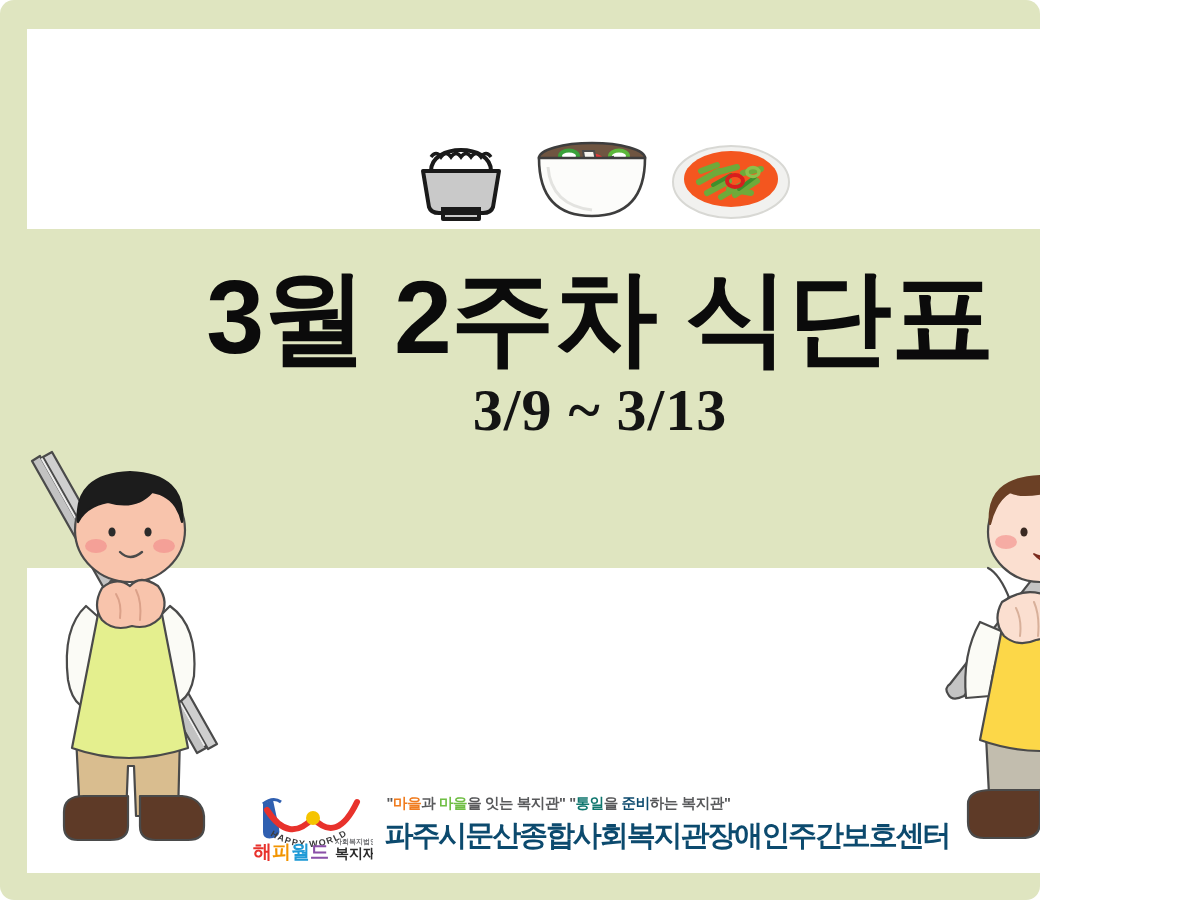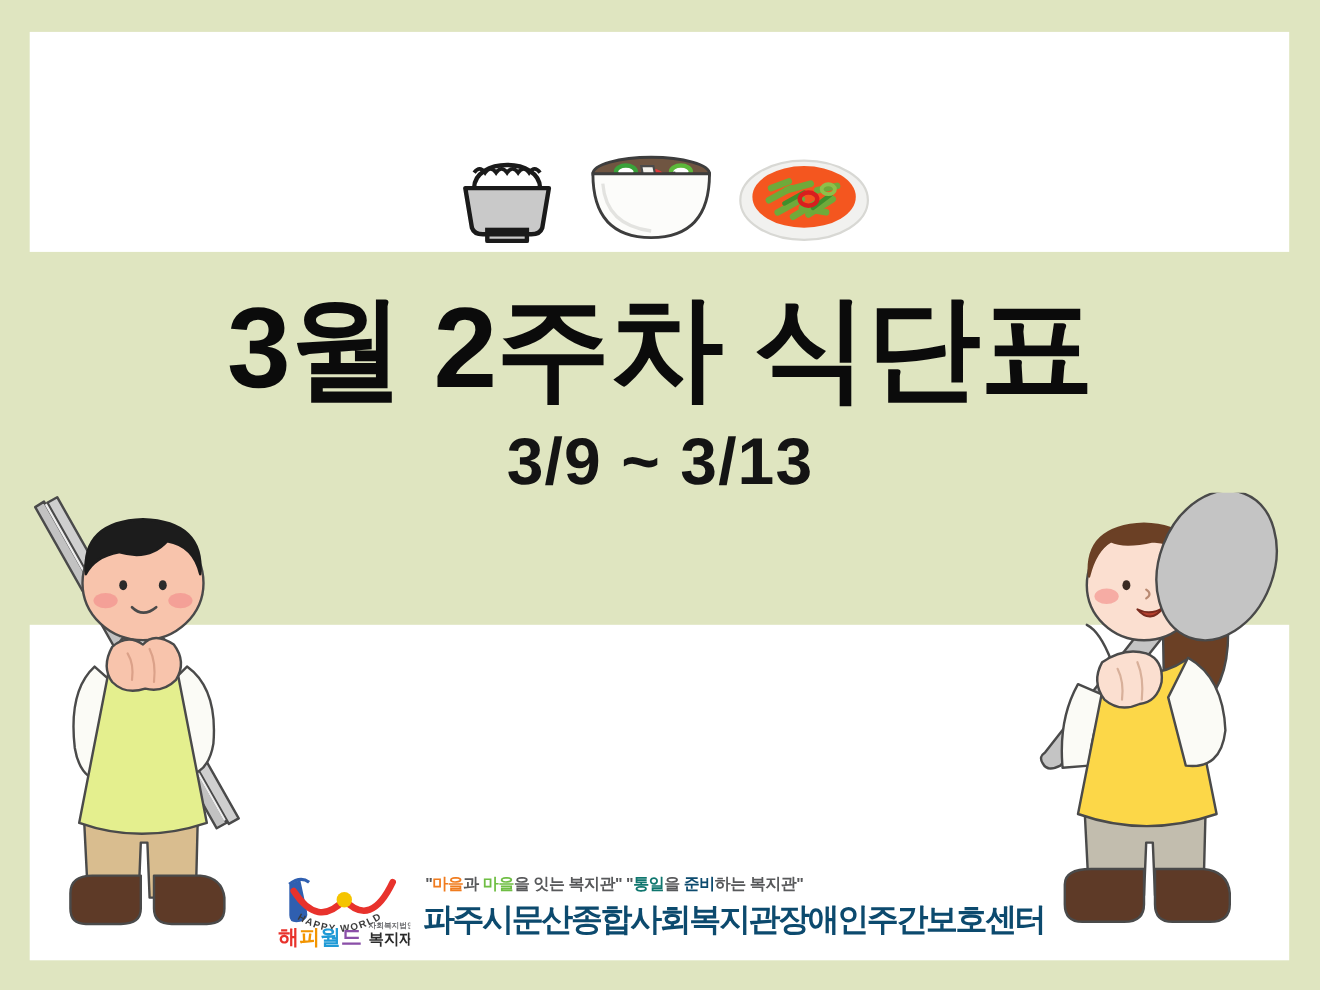--- a/index.html
+++ b/index.html
@@ -6,24 +6,25 @@
   html, body {
     margin: 0;
     padding: 0;
     background: #ffffff;
   }
   body {
     font-family: "Liberation Sans", "DejaVu Sans", sans-serif;
   }
   #poster {
     position: relative;
-    width: 1200px;
+    width: 1040px;
     height: 900px;
     background: #dfe5c0;
     overflow: hidden;
+    border-radius: 14px;
   }
 
   
   .band {
     position: absolute;
     background: #ffffff;
     left: 27px;
     width: 1145px;
   }
   #band-top   { top: 29px;  height: 200px; }
@@ -56,26 +57,27 @@
   #main-title {
     font-size: 104px;
     line-height: 1.06;
     font-weight: 700;
     color: #0b0b0b;
     letter-spacing: -1px;
     margin: 0;
     white-space: nowrap;
   }
   #date-range {
-    margin: 18px 0 0 0;
+    margin: 8px 0 0 0;
     font-size: 60px;
     line-height: 1;
     font-weight: 700;
     color: #141414;
     letter-spacing: 1px;
+    font-family: Liberation Serif, serif;
   }
 
   
   .character {
     position: absolute;
     z-index: 7;
   }
   #character-boy   { left: 28px;  top: 448px; }
   #character-girl  { left: 938px; top: 448px; }
 

